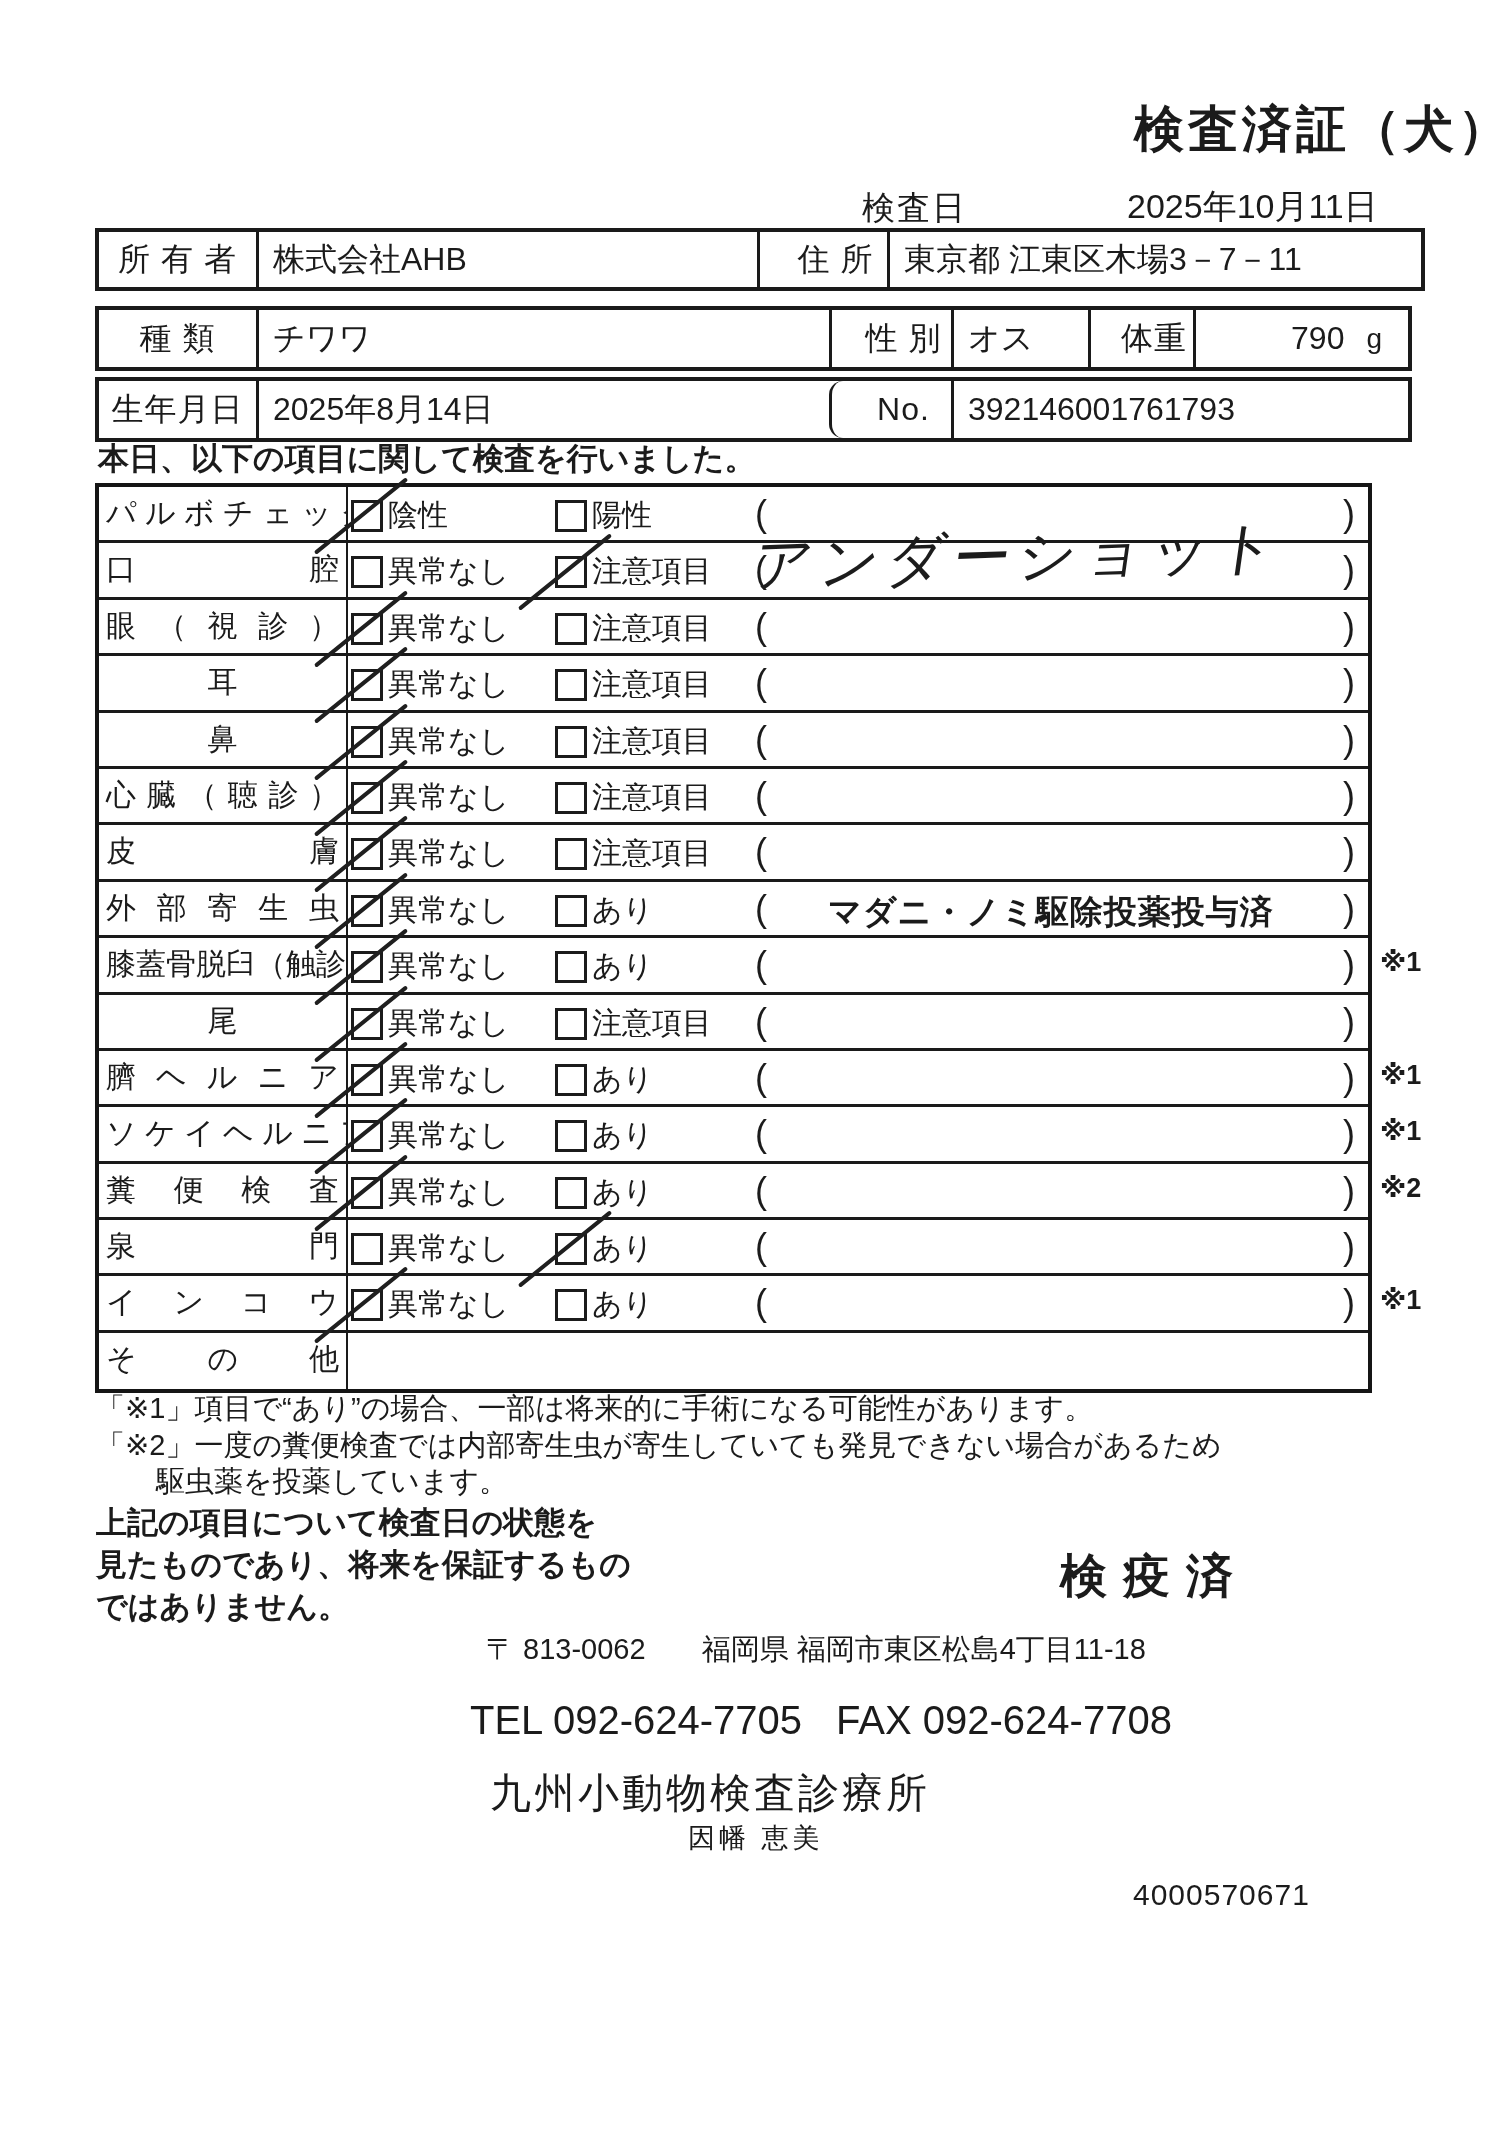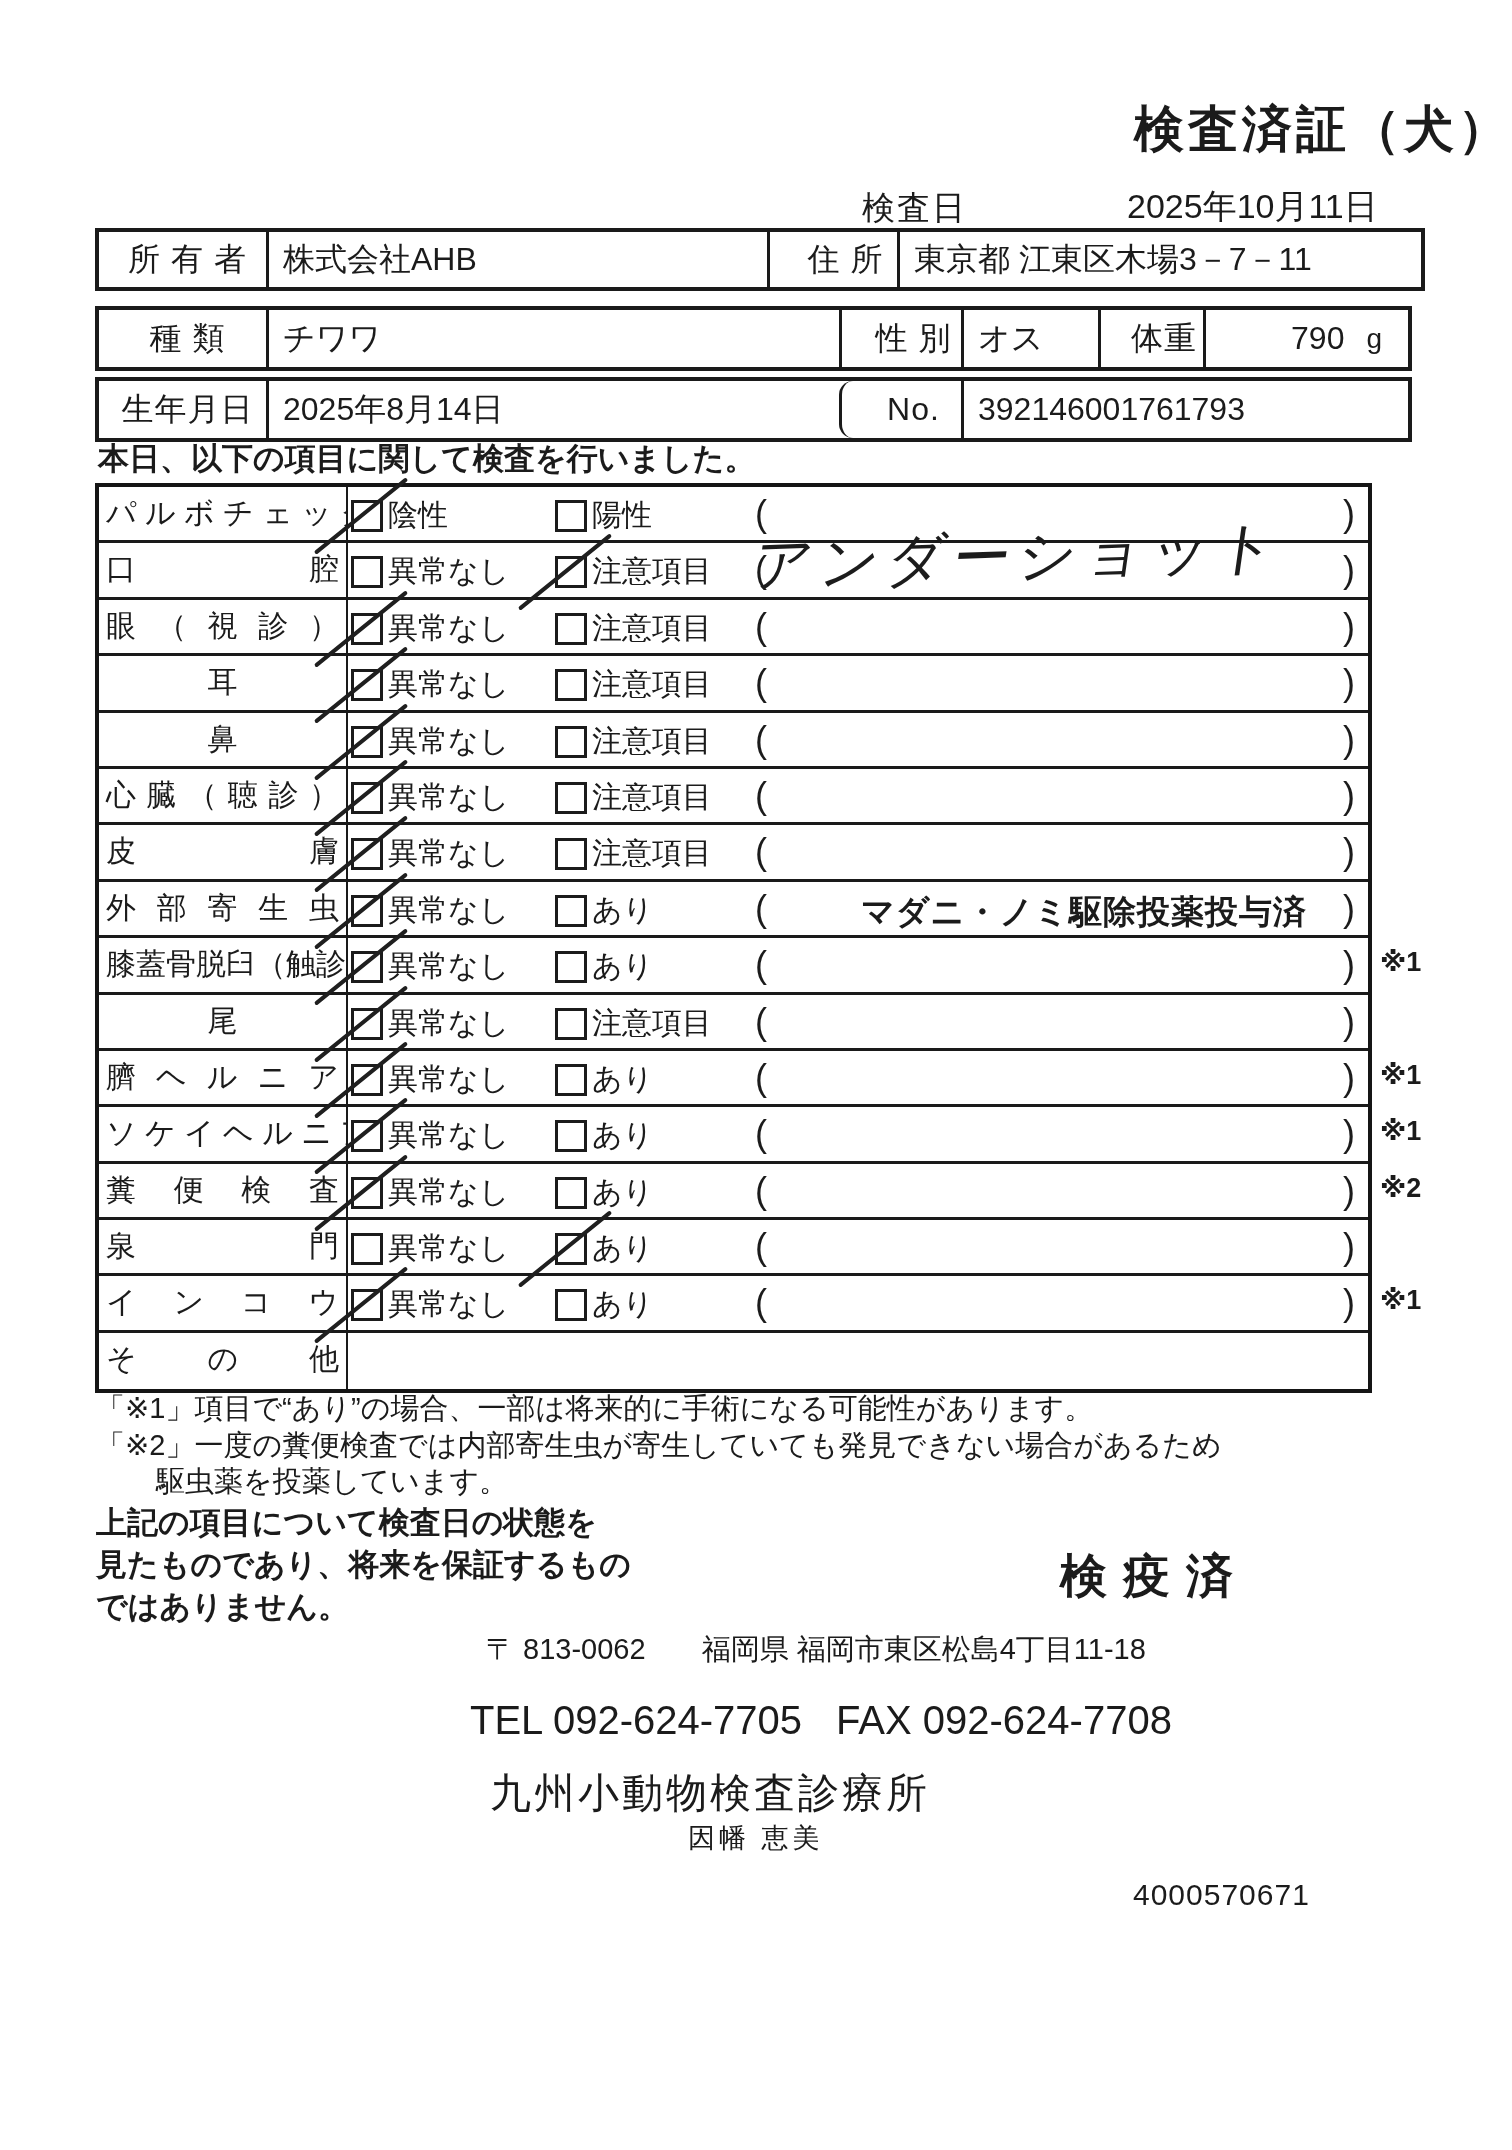--- a/index.html
+++ b/index.html
@@ -19,21 +19,21 @@
 
   
   .tbl { display:flex; border:4px solid #1a1a1a; box-sizing:border-box; background:#fff; }
   .tbl .cell { box-sizing:border-box; display:flex; align-items:center; font-size:32px; overflow:hidden; white-space:nowrap; }
   .tbl .lab  { justify-content:center; font-weight:500; letter-spacing:1px; }
   .tbl .val  { padding-left:14px; font-weight:500; }
   .bl { border-left:3px solid #1a1a1a;padding-left:24px; }
   .t-owner { top:228px; left:95px; width:1330px; height:63px; }
   .t-info  { top:306px; left:95px; width:1317px; height:65px; }
   .t-birth { top:377px; left:95px; width:1317px; height:65px; }
-  .w-owner-lab { width:157px;margin-left:10px; }
+  .w-owner-lab { width:157px; }
   .w-owner-val { width:501px; }
   .w-addr-lab  { width:130px; }
   .w-addr-val  { flex:1; }
   .w-breed-val { width:573px; }
   .w-sex-lab   { width:122px; }
   .w-sex-val   { width:137px; }
   .w-wt-lab    { width:105px; }
   .w-wt-val    { flex:1; justify-content:flex-end; padding-right:26px; }
   .w-wt-val .unit { font-size:28px; margin-left:22px; }
   .w-no-lab    { width:122px; font-size:28px;border-radius:14px; }
@@ -52,21 +52,21 @@
   .chk-content { position:relative; flex:1; overflow:visible; }
   .cb { position:absolute; top:13px; width:26px; height:26px; border:3px solid #1b1b1b; box-sizing:content-box; background:#fff; }
   .cb1 { left:3px; } .cb2 { left:207px; }
   .cb.checked::after { content:""; position:absolute; left:-52px; top:11px; width:118px; height:4px;
                        background:#1f1f1f; transform:rotate(-39deg); border-radius:2px; }
   .opt { position:absolute; top:0; font-size:30px; font-weight:500; line-height:55px; white-space:nowrap; }
   .opt1 { left:40px; } .opt2 { left:244px; }
   .paren { position:absolute; top:0; font-size:36px; font-weight:400; line-height:54px; }
   .paren.open { left:407px; } .paren.close { left:995px; }
   .paren-text { position:absolute; white-space:nowrap; }
-  .paren-text.stamped { left:480px; top:2px; width:512px; text-align:center; font-size:33px; font-weight:700; line-height:55px; letter-spacing:1px; }
+  .paren-text.stamped { left:480px; top:2px; width:512px; text-align:left; font-size:33px; font-weight:700; line-height:55px; letter-spacing:1px; }
   .paren-text.handwritten { left:406px; top:-16px; font-size:58px; font-weight:400; letter-spacing:7px;
                             transform:rotate(-2deg) skewX(-10deg); transform-origin:left center; color:#1c1c1c; }
   .note { position:absolute; left:1032px; top:8px; font-size:27px; font-weight:600; white-space:nowrap; }
 
   
   .footnotes { top:1390px; left:96px; font-size:29px; font-weight:500; line-height:36.5px; }
   .footnotes p { margin:0; }
   .footnotes p.indent { padding-left:60px; }
 
   

